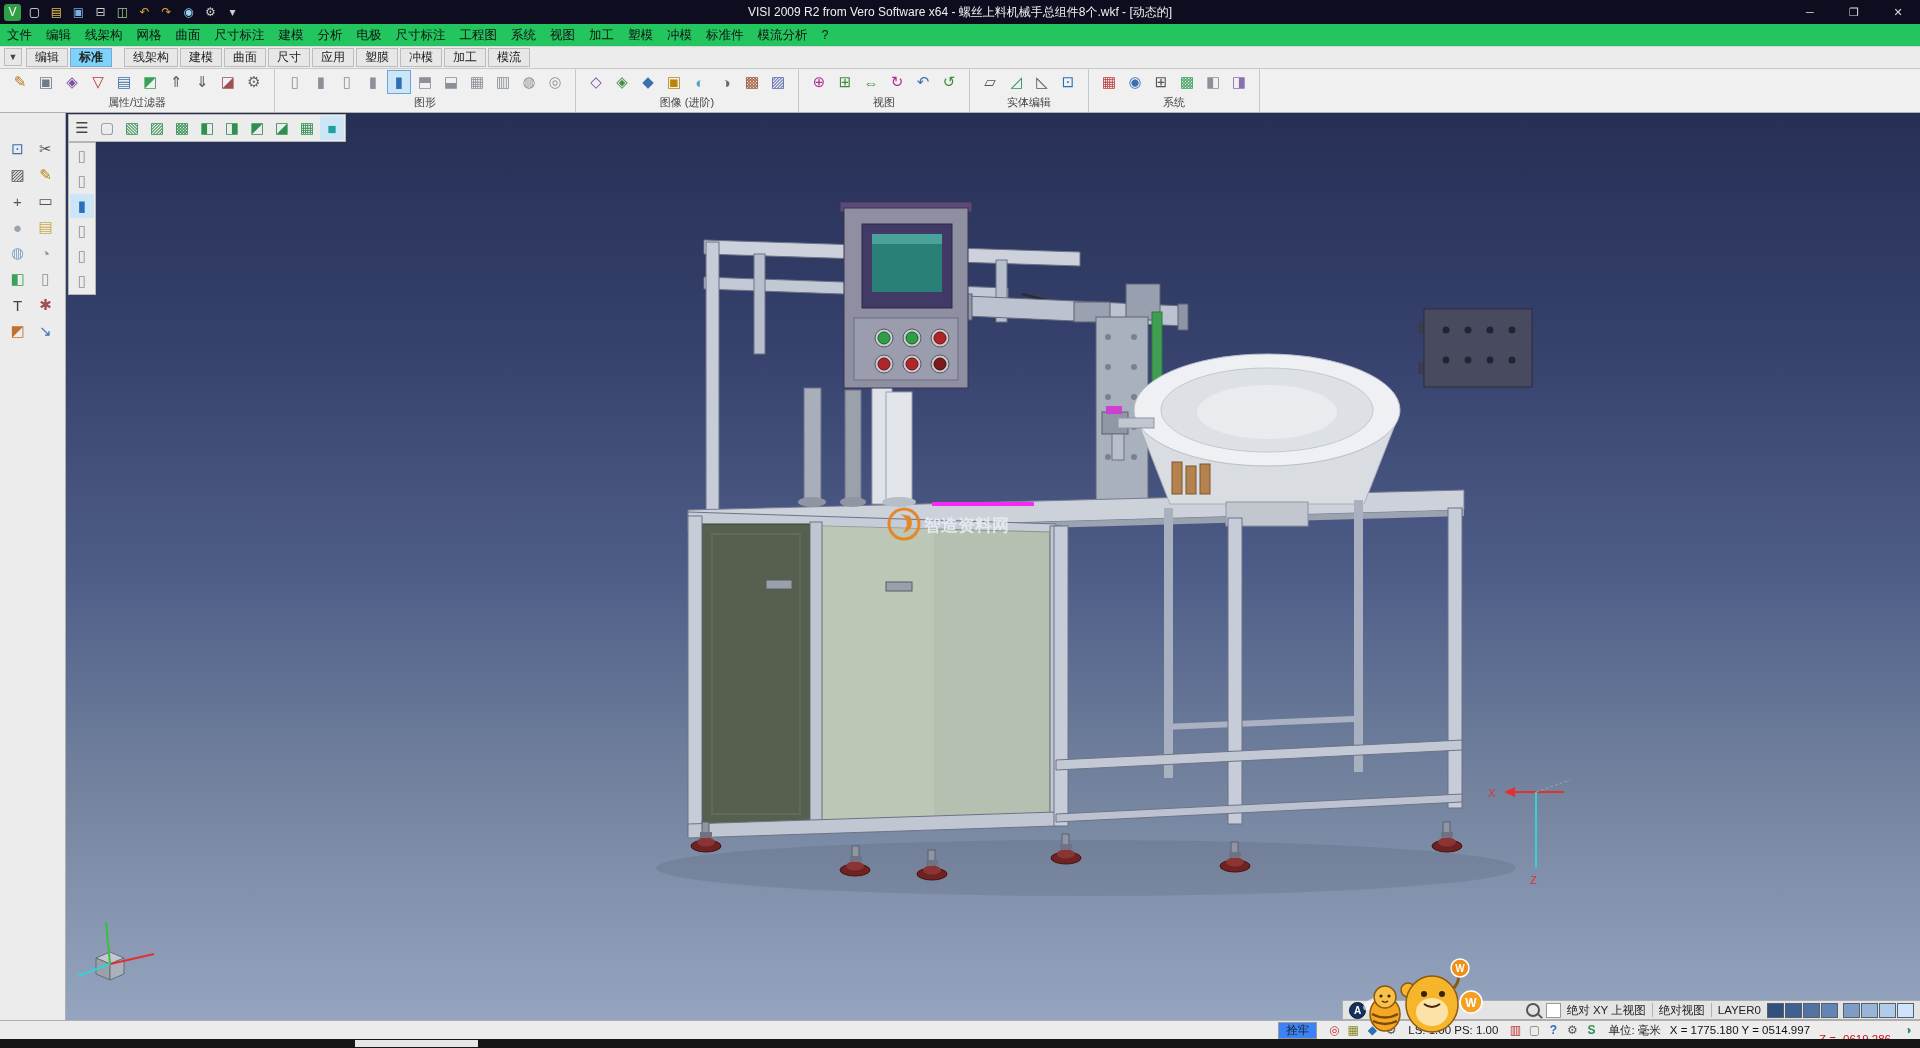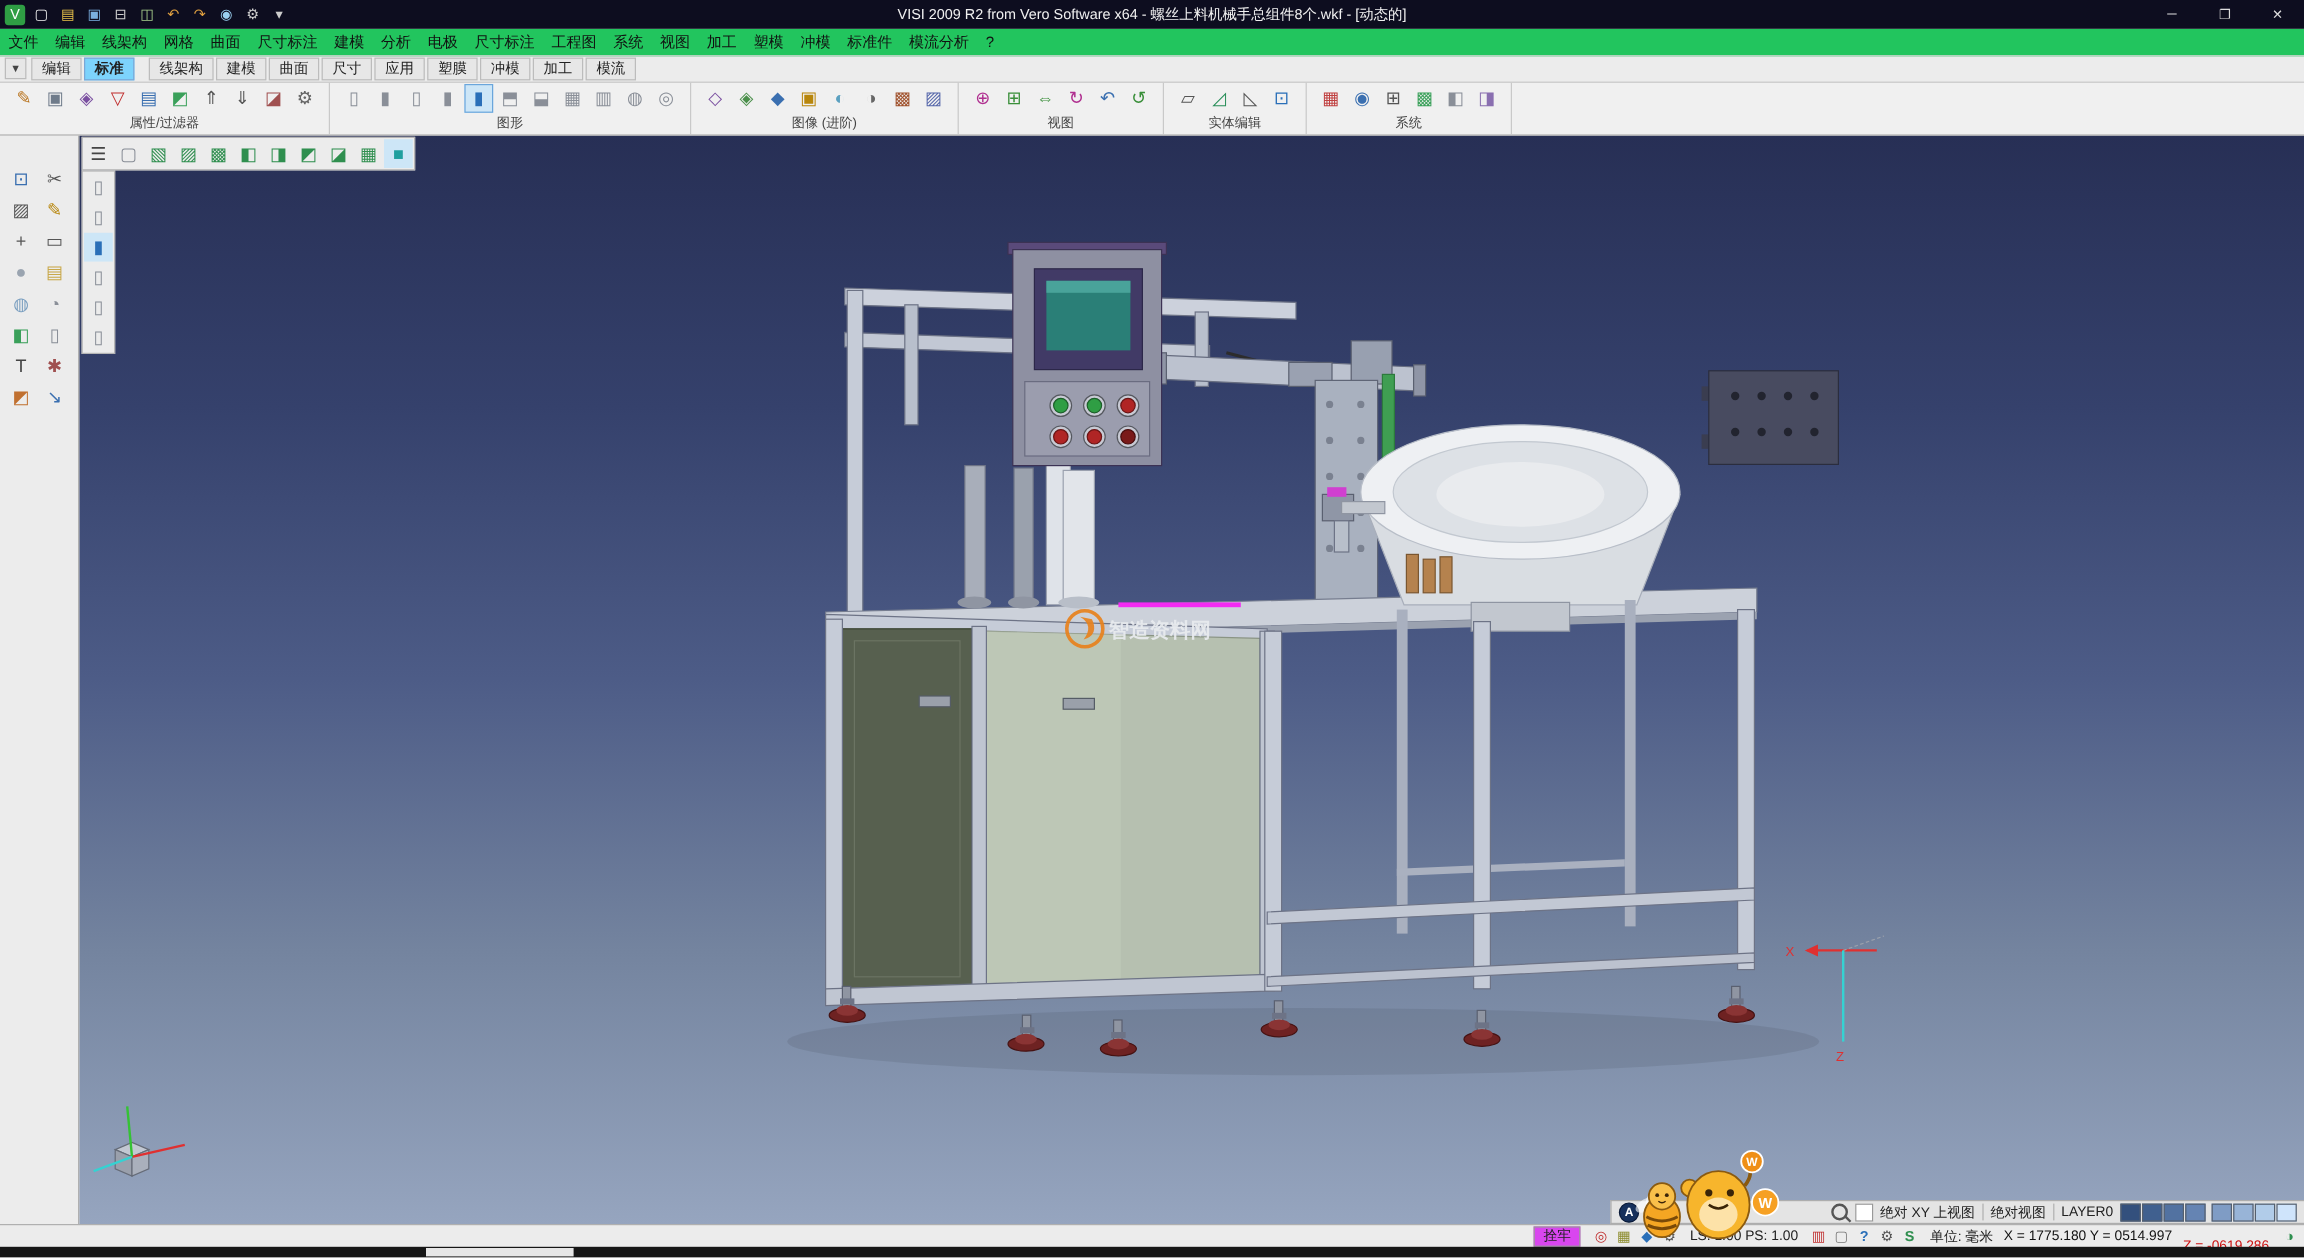--- a/index.html
+++ b/index.html
@@ -60,21 +60,21 @@
   .mini-box{width:13px;height:13px;background:#fff;border:1px solid #999;flex:none;}
   .vsep{width:1px;height:14px;background:#b0b0b0;flex:none;}
   .layer-name{font-weight:400;}
   .swatches{display:flex;gap:1px;align-items:center;}
   .swatches .swatch{width:15px;height:13px;border:1px solid #55606e;display:inline-block;}
   .swatches .swatch:nth-child(5){margin-left:4px;}
   
   .status-bar{position:absolute;bottom:9px;left:0;right:0;height:19px;background:#ececec;border-top:1px solid #b0b0b0;
     display:flex;align-items:center;font-size:11.5px;color:#222;padding:0 4px;box-sizing:border-box;z-index:21;gap:9px;}
   .sb-spacer{flex:1;}
-  .lock-box{border:1px solid #9a9a9a;background:#d946ef;padding:0 7px;height:15px;line-height:15px;}
+  .lock-box{border:1px solid #9a9a9a;background:#3b82f6;padding:0 7px;height:15px;line-height:15px;}
   .sb-icons{display:flex;gap:3px;}
   .sb-icons .icon{width:16px;height:16px;font-size:12px;font-weight:700;display:inline-flex;align-items:center;justify-content:center;}
   .coord-xy{color:#111;}
   .coord-z{color:#cc1111;margin-top:18px;}
   
   .task-strip{position:absolute;bottom:0;left:0;right:0;height:9px;background:#161616;z-index:22;}
   .strip-seg{position:absolute;left:355px;width:123px;top:1px;bottom:1px;background:#e6e6e6;}
   
   .mascot{position:absolute;left:1358px;top:952px;width:125px;height:88px;z-index:30;pointer-events:none;}
 </style>

